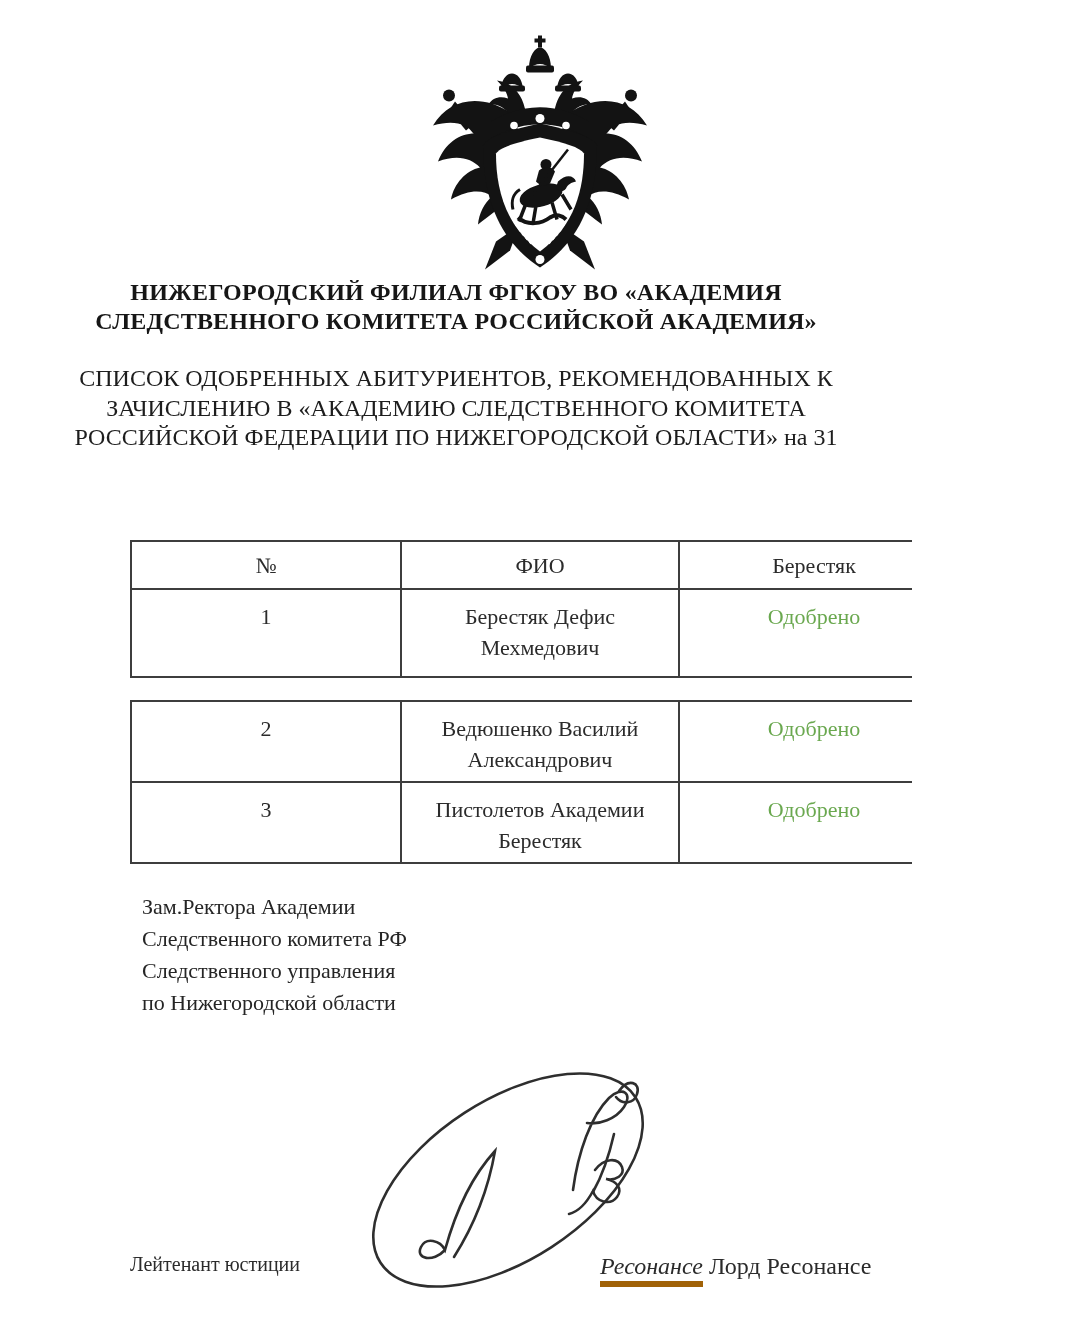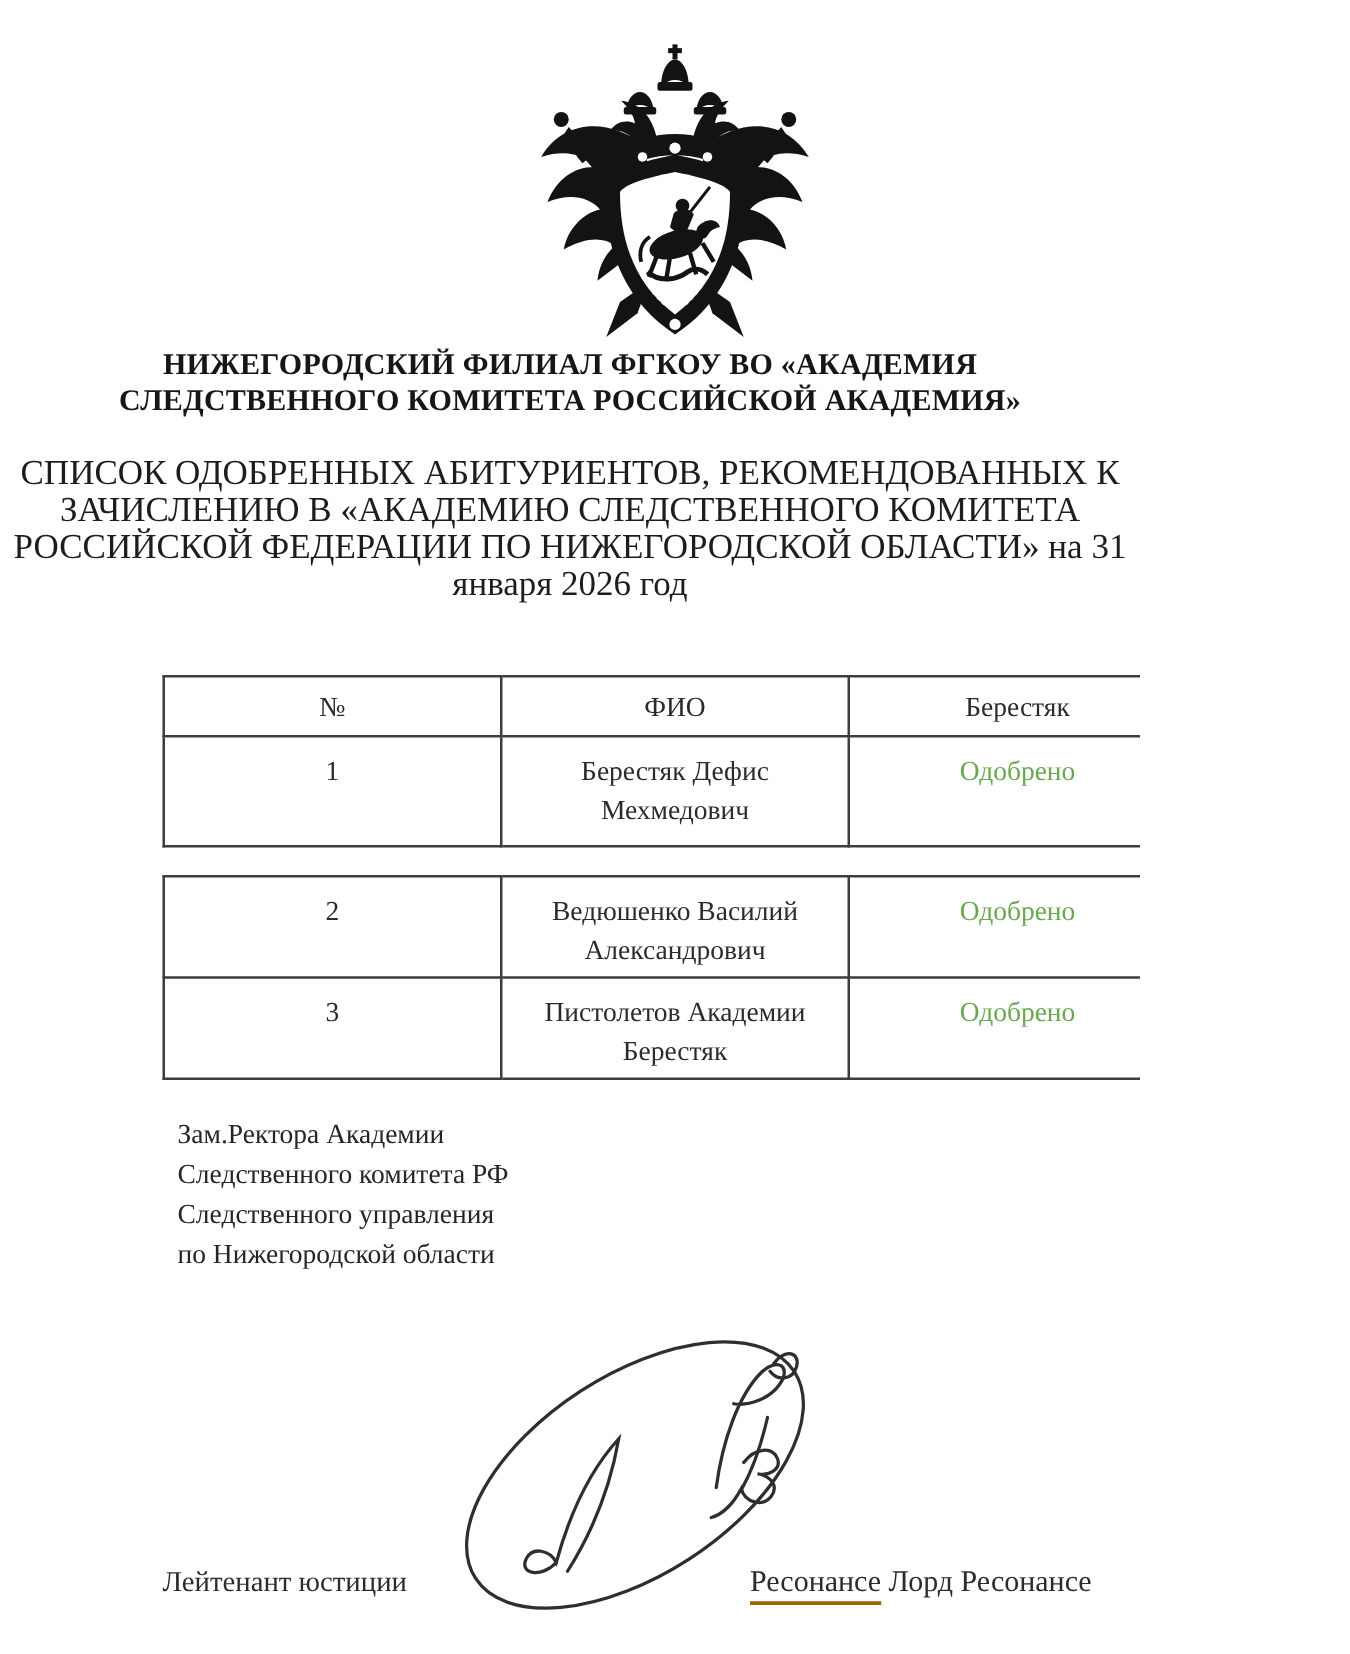--- a/index.html
+++ b/index.html
@@ -18,21 +18,21 @@
   .emblem { position: absolute; left: 425px; top: 30px; width: 230px; height: 248px; }
 
   
   .title {
     position: absolute; left: 0; top: 278px; width: 100%;
     text-align: center; font-weight: bold; font-size: 24px; line-height: 29px;
     color: #161616; letter-spacing: 0.2px;
   }
   .subtitle {
     position: absolute; left: 0; top: 364px; width: 100%;
-    text-align: center; font-weight: normal; font-size: 28px; line-height: 29.5px;
+    text-align: center; font-weight: normal; font-size: 24px; line-height: 29.5px;
     color: #1d1d1d;
   }
 
   
   table.tbl {
     position: absolute; left: 130px; width: 820px;
     border-collapse: collapse; table-layout: fixed;
     font-size: 22px; color: #2b2b2b;
   }
   .tbl1 { top: 540px; }
@@ -56,29 +56,30 @@
     position: absolute; left: 142px; top: 891px;
     font-size: 22px; line-height: 32px; color: #252525;
   }
 
   
   .signature { position: absolute; left: 348px; top: 1038px; width: 334px; height: 272px; }
 
   
   .rank {
     position: absolute; left: 130px; top: 1253px;
-    font-size: 23px; color: #2b2b2b;
+    font-size: 20px; color: #2b2b2b;
   }
   .sig-name {
     position: absolute; left: 600px; top: 1253px;
     font-size: 24px; color: #2b2b2b; white-space: pre;
   }
   .misspell {
-    border-bottom: 3px solid #a16207;
+    border-bottom: 6px solid #a16207;
     padding-bottom: 2px;
+    font-style: italic;
   }
 </style>
 </head>
 <body>
 
 <div class="page">
 
   <div class="emblem">
     <svg viewBox="0 0 230 245" width="230" height="248" xmlns="http://www.w3.org/2000/svg">
       <g fill="#131313" stroke="none">
@@ -140,21 +141,20 @@
 
   <div class="title">
     <div>НИЖЕГОРОДСКИЙ ФИЛИАЛ ФГКОУ ВО «АКАДЕМИЯ</div>
     <div>СЛЕДСТВЕННОГО КОМИТЕТА РОССИЙСКОЙ АКАДЕМИЯ»</div>
   </div>
 
   <div class="subtitle">
     <div>СПИСОК ОДОБРЕННЫХ АБИТУРИЕНТОВ, РЕКОМЕНДОВАННЫХ К</div>
     <div>ЗАЧИСЛЕНИЮ В «АКАДЕМИЮ СЛЕДСТВЕННОГО КОМИТЕТА</div>
     <div>РОССИЙСКОЙ ФЕДЕРАЦИИ ПО НИЖЕГОРОДСКОЙ ОБЛАСТИ» на 31</div>
-    <div>января 2026 год</div>
   </div>
 
   <table class="tbl tbl1">
     <colgroup>
         <col class="col-num">
         <col class="col-name">
         <col class="col-verdict">
       </colgroup>
     <thead>
       <tr>

